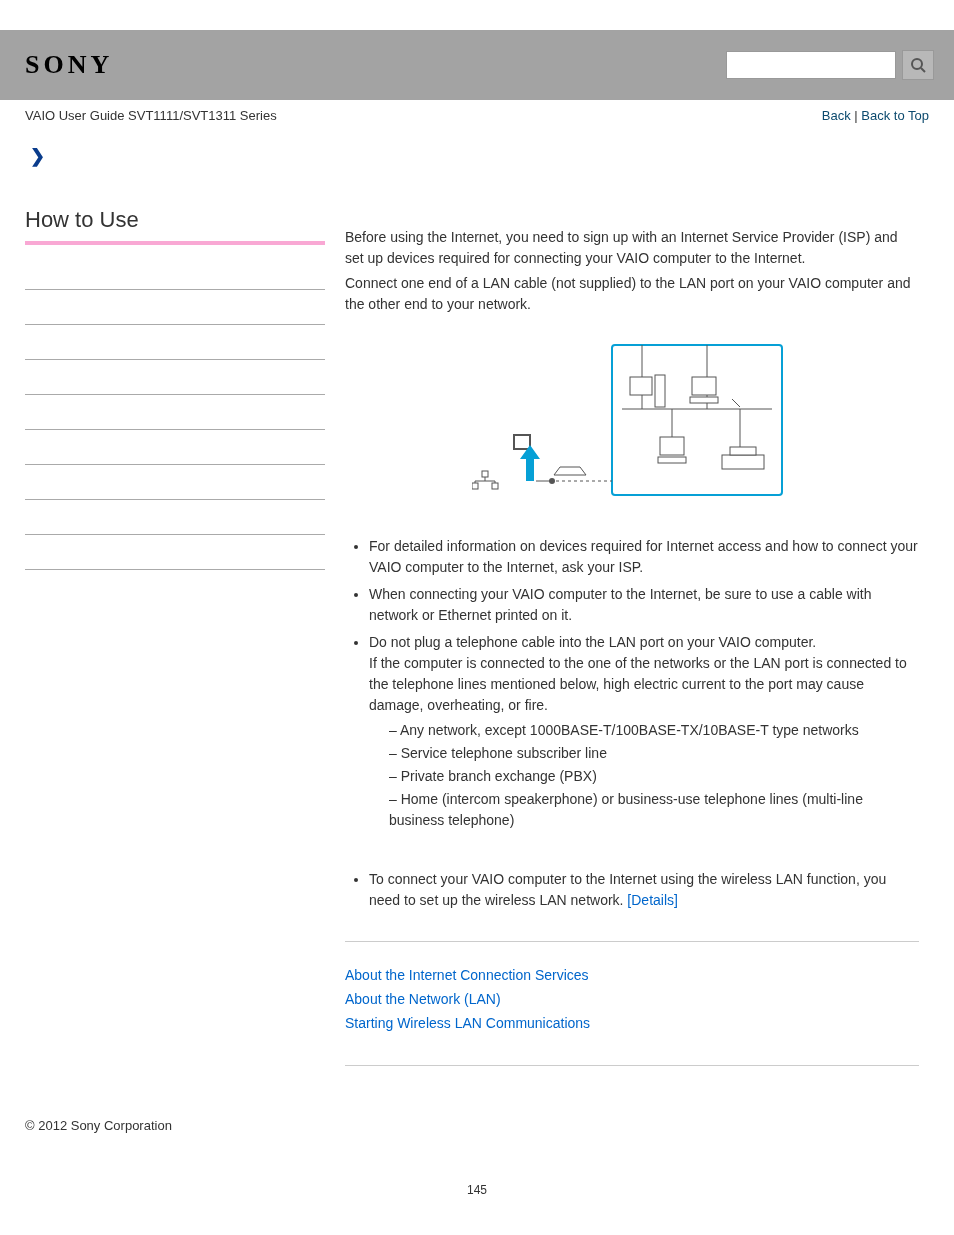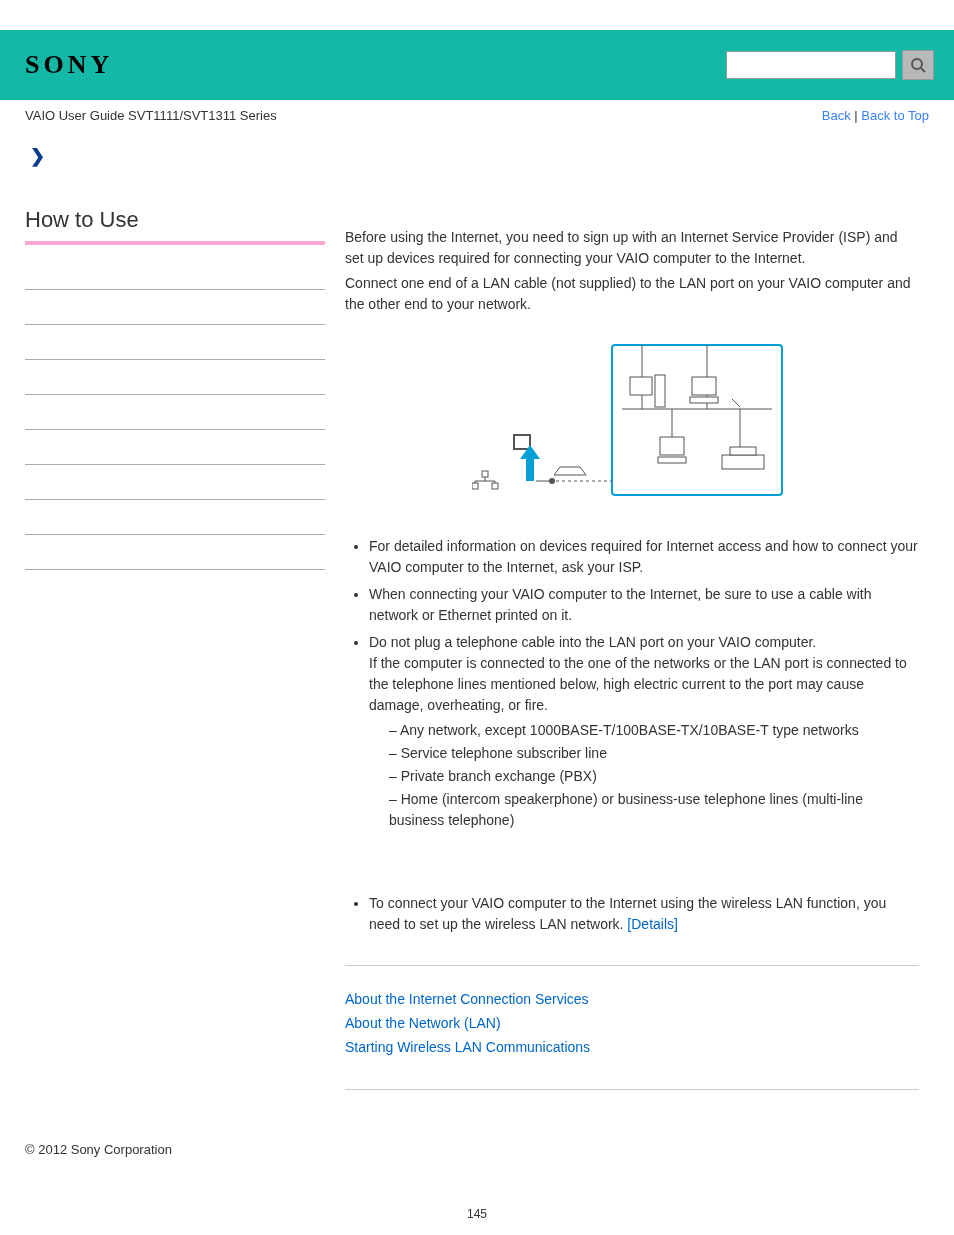--- a/index.html
+++ b/index.html
@@ -5,21 +5,21 @@
   body {
     margin: 0;
     padding: 0;
     font-family: Arial, Helvetica, sans-serif;
     font-size: 14px;
     color: #333;
     background: #fff;
     width: 954px;
   }
   .header-bar {
-    background: #14b8a6;
+    background: #a3a3a3;
     height: 50px;
     display: flex;
     align-items: center;
     justify-content: space-between;
     padding: 10px 20px 10px 25px;
     margin-top: 30px;
   }
   .logo {
     font-family: "Times New Roman", serif;
     font-weight: bold;
@@ -39,21 +39,21 @@
     border: 1px solid #999;
     background: #b8b8b8;
     display: flex; align-items: center; justify-content: center;
     cursor: pointer;
   }
   .subhead {
     display: flex; justify-content: space-between;
     padding: 8px 25px 0 25px;
     font-size: 13px;
   }
-  .nav-links a { color: #3b82f6; text-decoration: none; }
+  .nav-links a { color: #0c4a6e; text-decoration: none; }
   .nav-links .sep { color: #333; }
   .chevron-row { padding: 22px 0 0 30px; }
   .chevron-icon { color: #0a3c8c; font-size: 18px; font-weight: bold; }
   .content-wrap { display: flex; padding: 0 25px; }
   .sidebar {
     width: 300px; flex: 0 0 300px;
     padding-top: 40px;
   }
   .sidebar-title {
     font-size: 22px;
@@ -65,21 +65,21 @@
   .sidebar-slot {
     height: 34px;
     border-bottom: 1px solid #aaa;
   }
   .main {
     flex: 1;
     padding: 60px 10px 0 20px;
   }
   .para { line-height: 1.5; margin-bottom: 4px; }
   .diagram { text-align: center; margin: 24px 0 24px 0; }
-  ul.notes { padding-left: 24px; margin: 24px 0 8px 0; }
+  ul.notes { padding-left: 24px; margin: 0 0 8px 0; }
   ul.notes > li { margin-bottom: 6px; line-height: 1.5; }
   .sublist { list-style: none; padding-left: 20px; margin: 4px 0; }
   .sublist li::before { content: "– "; }
   .sublist li { margin-bottom: 2px; line-height: 1.5; }
   .gap { height: 30px; }
   a.inline-link { color: #0066cc; text-decoration: none; }
   .hr { border-top: 1px solid #ccc; margin: 30px 0 22px 0; }
   .related a { color: #0066cc; text-decoration: none; display: block; line-height: 1.7; }
   .footer {
     padding: 30px 32px 10px 25px;

